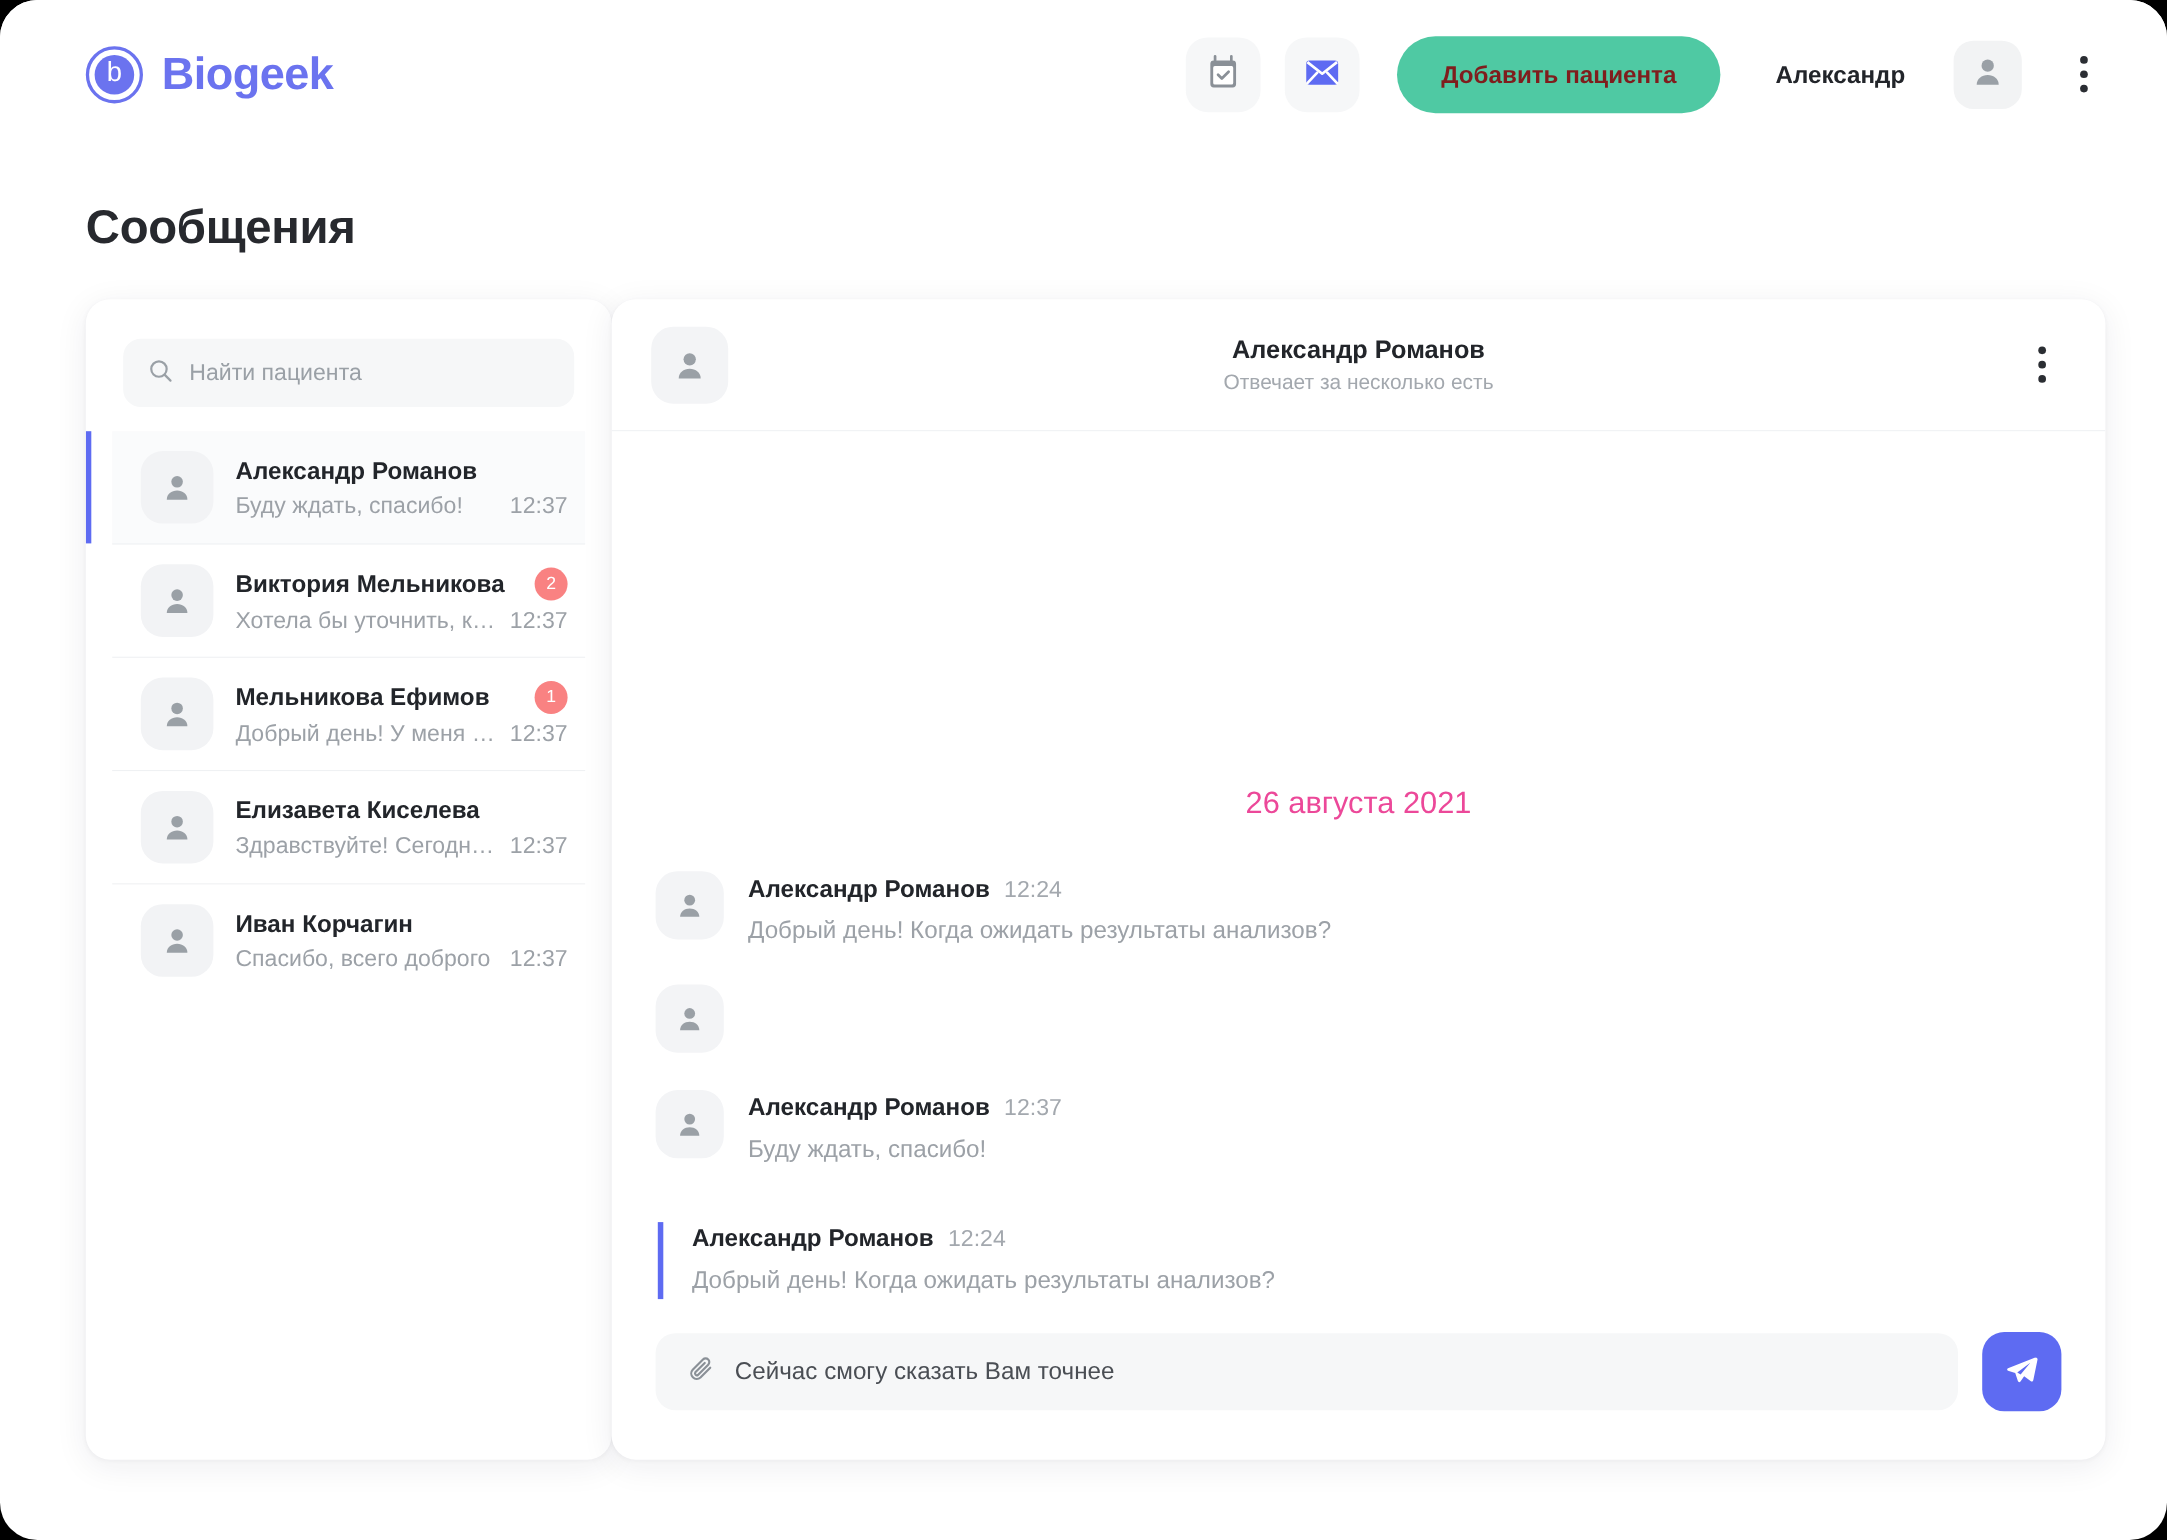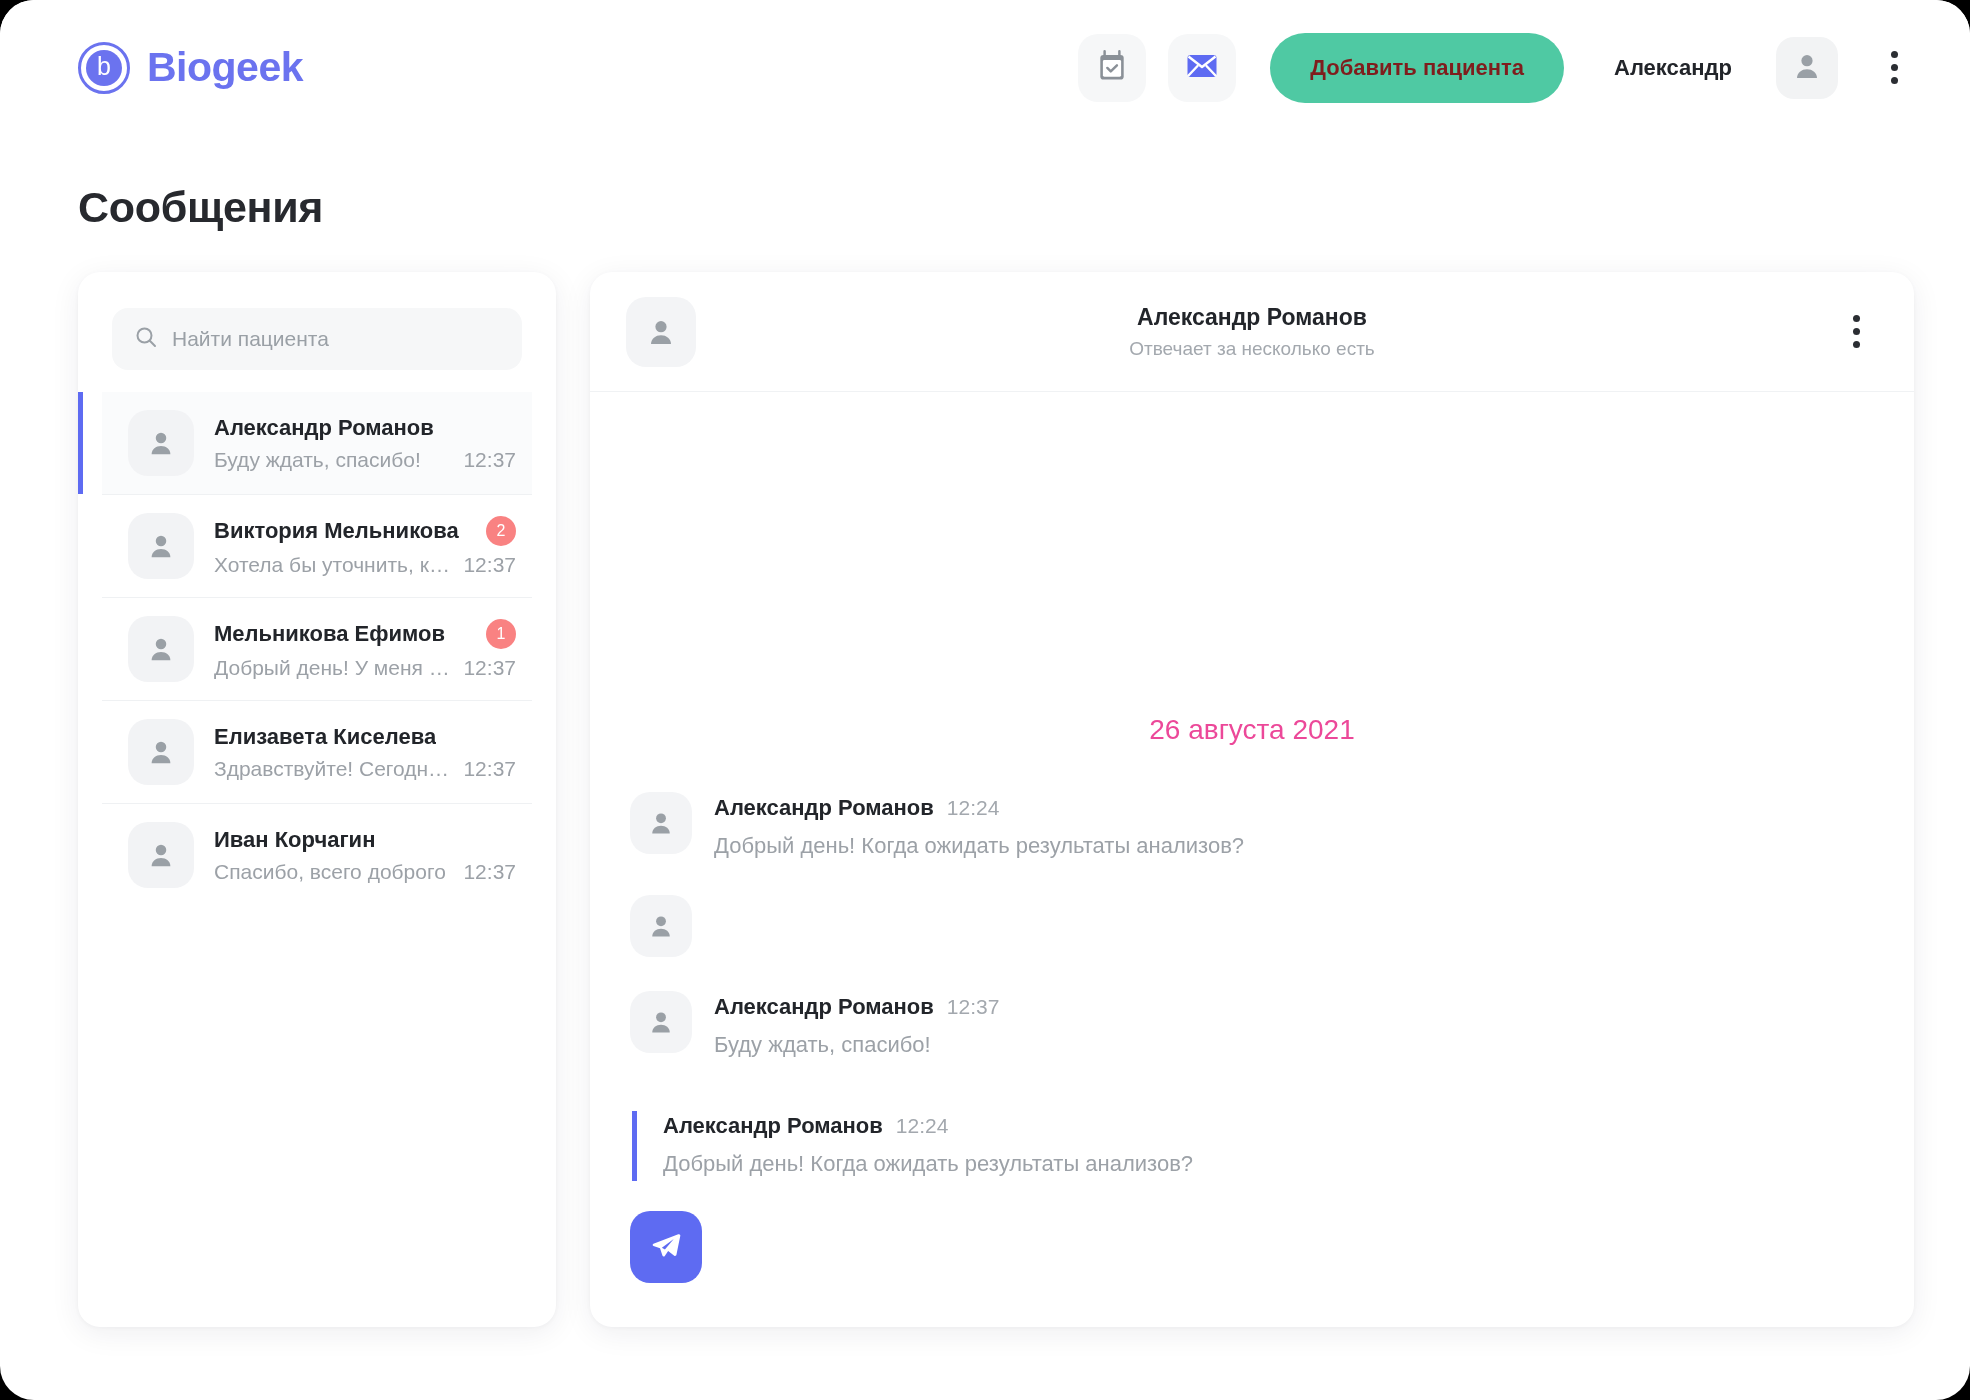--- a/index.html
+++ b/index.html
@@ -83,21 +83,21 @@
   
   .page-title {
     position: absolute; top: 183px; left: 78px;
     font-size: 43px; font-weight: 700; color: #27292E;
     letter-spacing: -0.3px;
   }
 
   
   .content {
     position: absolute; top: 272px; left: 78px; right: 56px; bottom: 0;
-    display: flex; gap: 34px;
+    display: flex; 
   }
 
   
   .sidebar {
     width: 478px; flex: none;
     background: #ffffff;
     border-radius: 22px;
     box-shadow: 0 6px 30px rgba(24,30,55,0.07), 0 1px 4px rgba(24,30,55,0.04);
     height: 1055px;
     padding: 36px 24px 0 24px;
@@ -478,20 +478,28 @@
           <div class="quote-head">
             <span class="msg-author">Александр Романов</span>
             <span class="msg-time">12:24</span>
           </div>
           <div class="msg-text">Добрый день! Когда ожидать результаты анализов?</div>
         </div>
 
       </div>
 
       <div class="composer">
+        <div class="composer-field">
+          <span>
+            <svg width="26" height="26" viewBox="0 0 24 24" fill="none">
+              <path d="M20 10.5l-8.2 8.2a4.6 4.6 0 01-6.5-6.5l8.6-8.6a3.1 3.1 0 014.4 4.4l-8.6 8.6a1.6 1.6 0 01-2.2-2.2l7.9-7.9" stroke="#8A9097" stroke-width="1.8" stroke-linecap="round" stroke-linejoin="round"></path>
+            </svg>
+          </span>
+          <input type="text" placeholder="Введите сообщение" value="Сейчас смогу сказать Вам точнее" style="">
+        </div>
         <button class="send-btn">
           <span>
             <svg width="32" height="32" viewBox="0 0 24 24" fill="#ffffff">
               <path d="M21.2 3.1L2.6 10.4c-.8.3-.8 1.4.02 1.66l4.9 1.6 1.8 5.5c.26.8 1.3.95 1.78.26l2.5-3.6 4.6 3.4c.6.45 1.47.12 1.63-.62l2.9-14.2c.16-.8-.6-1.44-1.33-1.16zM8.9 13.3l8.9-6.6-6.6 8-2.3-1.4z"></path>
             </svg>
           </span>
         </button>
       </div>
 
     </div>

